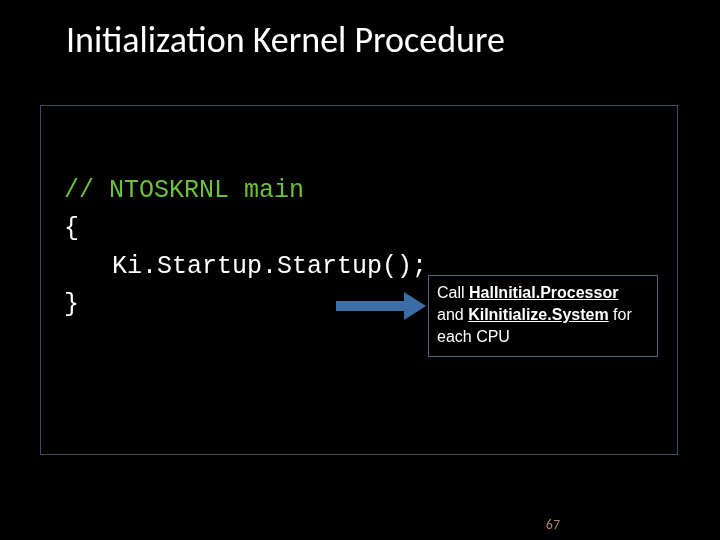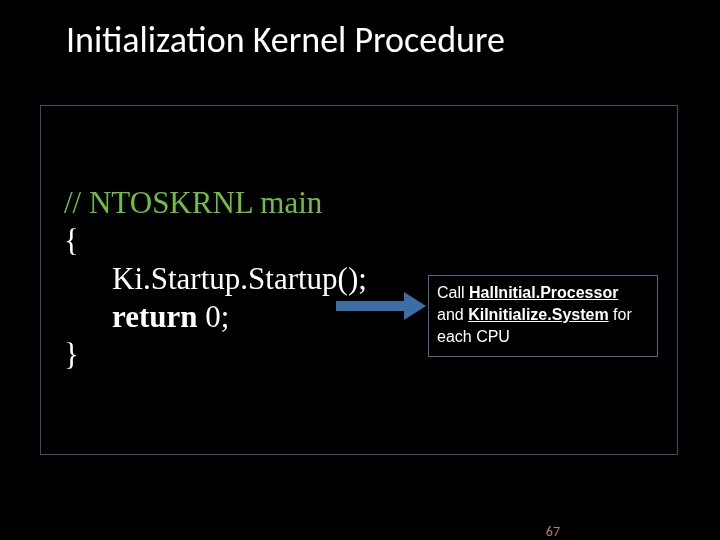--- a/index.html
+++ b/index.html
@@ -31,24 +31,24 @@
     left: 40px;
     top: 105px;
     width: 638px;
     height: 350px;
     border: 1px solid #3b4c66;
     box-sizing: border-box;
   }
   .code {
     position: absolute;
     left: 64px;
-    top: 184px;
-    font-size: 31px;
+    top: 172px;
+    font-size: 25px;
     line-height: 38px;
-    font-family: Liberation Serif, serif;
+    font-family: Liberation Mono, monospace;
   }
   .code .c-comment { color: #6fbf3f; }
   .code .c-kw { color: #fff; font-weight: bold; }
   .code .c-text { color: #fff; }
   .code .l2 { margin-left: -8px; }
   .code .indent { display:inline-block; width: 48px; }
   .note-box {
     position: absolute;
     left: 428px;
     top: 275px;
@@ -84,40 +84,39 @@
     top: 0;
     width: 0;
     height: 0;
     border-left: 22px solid #3a6ea5;
     border-top: 14px solid transparent;
     border-bottom: 14px solid transparent;
   }
   .pagenum {
     position: absolute;
     right: 16px;
-    bottom: 0;
+    bottom: 7px;
     color: #b18a5b;
     font-size: 14px;
     font-family: Calibri, Arial, sans-serif;
   }
 </style>
 </head>
 <body>
 
 <div class="slide">
 
   <div class="title">Initialization Kernel Procedure</div>
 
   <div class="code-box"></div>
 
   <div class="code">
     <div><span class="c-comment">// NTOSKRNL main</span></div>
     <div><span class="c-text">{</span></div>
     <div><span class="indent"></span><span class="c-text">Ki.Startup.Startup();</span></div>
-    <div><span class="indent"></span><span class="c-kw">return</span><span class="c-text"> 0;</span></div>
     <div><span class="c-text">}</span></div>
   </div>
 
   <div class="arrow">
     <div class="shaft"></div>
     <div class="head"></div>
   </div>
 
   <div class="note-box">
     <span>Call </span><span class="u">HalInitial.Processor</span>

